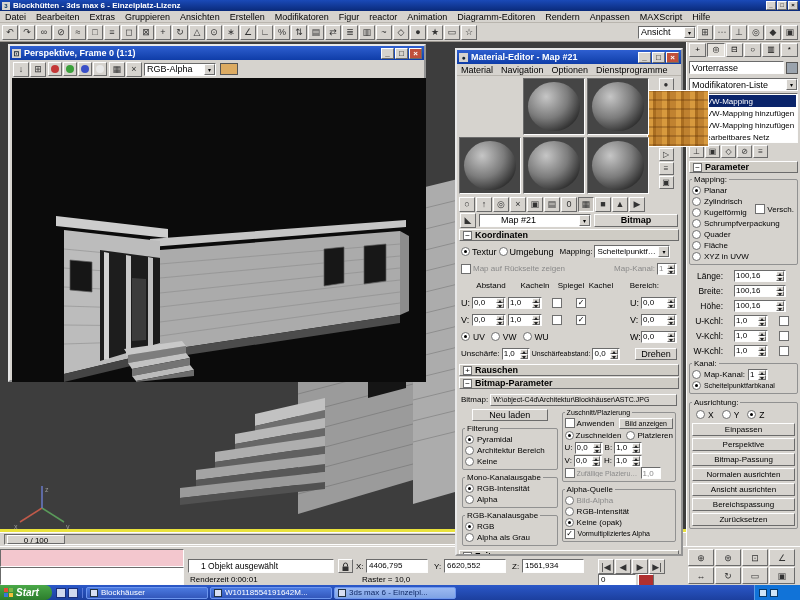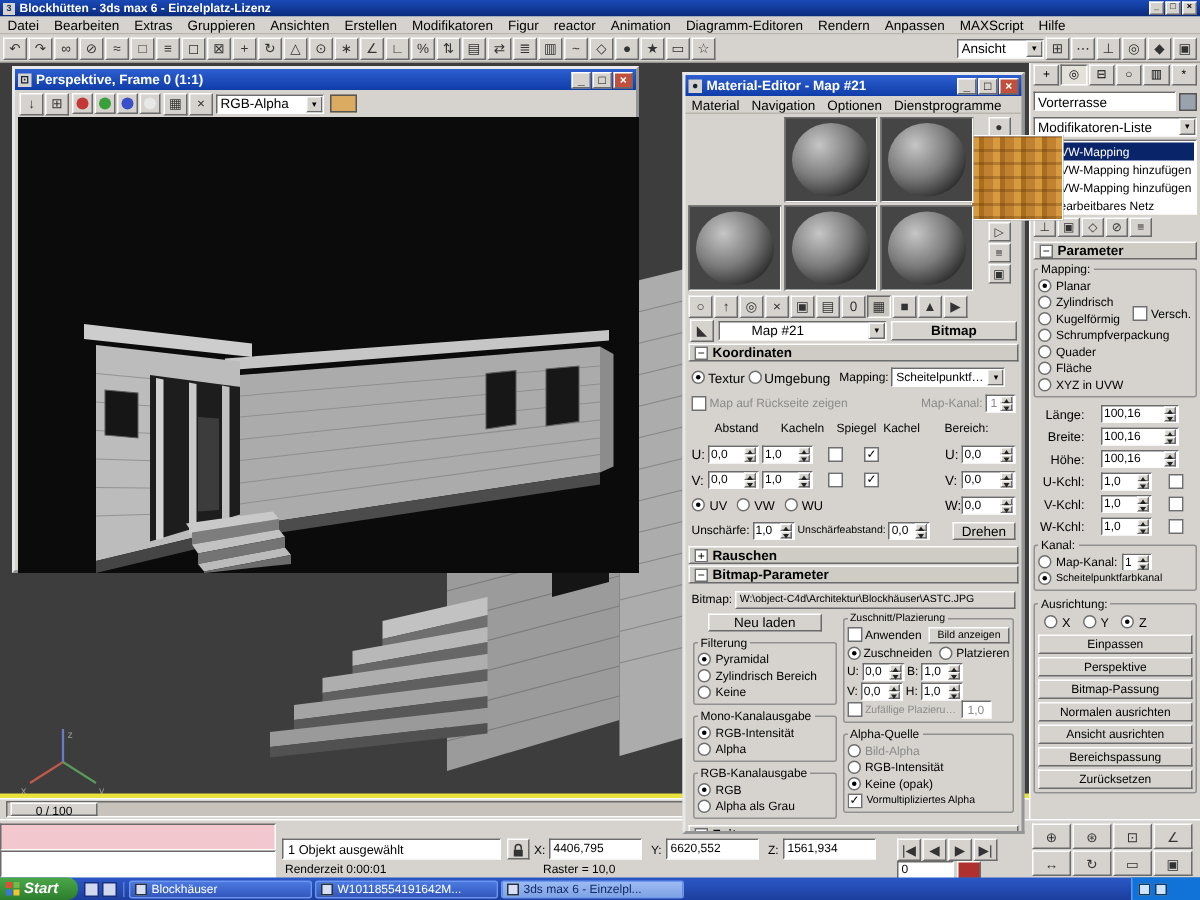--- a/index.html
+++ b/index.html
@@ -25,21 +25,21 @@
 .spin i{flex:1;background:#d6d3ce;border:1px solid;border-color:#fdfdfd #6b6b6b #6b6b6b #fdfdfd;position:relative;}
 .spin i::after{content:"";position:absolute;left:1px;border-left:2px solid transparent;border-right:2px solid transparent;}
 .spin i.up::after{top:1px;border-bottom:3px solid #222;}
 .spin i.dn::after{top:1px;border-top:3px solid #222;}
 .roll{height:12px;border:1px solid;border-color:#fdfdfd #6b6b6b #6b6b6b #fdfdfd;background:#cfccc5;font-weight:bold;font-size:9px;display:flex;align-items:center;gap:3px;padding:0 3px;flex:none;white-space:nowrap;overflow:hidden;}
 .roll .pm{width:9px;height:9px;border:1px solid #6f6f6f;background:#fff;font-weight:normal;font-size:8px;line-height:7px;text-align:center;flex:none;}
 fieldset{border:1px solid #919191;border-radius:2px;margin:1px 1px 2px;padding:1px 2px 2px;position:relative;}
 legend{font-size:8px;padding:0 2px;}
 .row{display:flex;align-items:center;height:17px;gap:2px;font-size:9px;white-space:nowrap;}
 .opt{display:flex;align-items:center;gap:3px;height:11px;font-size:8.5px;white-space:nowrap;overflow:hidden;}
-.dis{color:#8a8a8a;text-align:center;}
+.dis{color:#8a8a8a;}
 .sm8{font-size:8px;}
 .sm7{font-size:7px;}
 .trunc{overflow:hidden;text-overflow:ellipsis;white-space:nowrap;}
 .w20{width:20px;}.w26{width:28px;}.w32{width:34px;}.w34{width:36px;}
 .mlA{margin-left:auto;}
 .wtitle{height:14px;background:linear-gradient(180deg,#2e5fd0,#0f3da8);color:#fff;display:flex;align-items:center;gap:3px;padding:0 2px;font-size:9px;font-weight:bold;}
 .wtitle .wt{overflow:hidden;white-space:nowrap;flex:1;}
 .wico{width:9px;height:9px;background:#d6d3ce;color:#123;font-size:7px;line-height:9px;text-align:center;flex:none;}
 .wbtns{display:flex;gap:1px;flex:none;}
 .wbtn{width:13px;height:11px;background:#d6d3ce;border:1px solid;border-color:#fdfdfd #6b6b6b #6b6b6b #fdfdfd;font-size:8px;line-height:9px;text-align:center;color:#000;}
@@ -77,21 +77,21 @@
 .btncol{display:flex;flex-direction:column;gap:2px;}
 .btncol .b3{height:13px;font-size:8px;line-height:11px;}
 
 #tslider{position:absolute;left:0;top:532px;width:686px;height:14px;background:#d6d3ce;border-top:1px solid #fdfdfd;display:flex;align-items:center;padding:0 4px;}
 .ttrack{flex:1;height:11px;background:#c7c3bc;position:relative;}
 .thandle{position:absolute;left:2px;top:0;width:58px;height:9px;font-size:8px;text-align:center;line-height:9px;}
 #status{position:absolute;left:0;top:546px;width:800px;height:39px;background:#d6d3ce;border-top:1px solid #fdfdfd;}
 .mlist{position:absolute;left:0;width:184px;height:18px;}
 .mlist.pink{top:2px;background:#f3c7ce;}
 .mlist.white{top:20px;background:#fff;}
-.sel{position:absolute;left:188px;top:12px;width:146px;height:14px;font-size:8.5px;padding:1px 3px;white-space:nowrap;overflow:hidden;}
+.sel{position:absolute;left:188px;top:12px;width:146px;height:14px;font-size:8.5px;padding:1px 12px;white-space:nowrap;overflow:hidden;}
 .prompt{position:absolute;left:190px;top:28px;font-size:8px;}
 .lockbtn{position:absolute;left:338px;top:12px;width:15px;height:14px;padding:0;}
 .clbl{position:absolute;top:15px;font-size:8px;}
 .cval{position:absolute;top:12px;width:62px;height:14px;font-size:8px;padding:1px 2px;}
 .gridlbl{position:absolute;left:362px;top:28px;font-size:8px;}
 #animbtns{position:absolute;left:598px;top:12px;display:flex;gap:1px;}
 #animrow2{position:absolute;left:598px;top:27px;display:flex;gap:2px;align-items:center;}
 .framefield{width:38px;height:12px;font-size:8px;padding:0 2px;}
 .keybtn{width:16px;height:12px;background:#b03030;border:1px solid;border-color:#fdfdfd #6b6b6b #6b6b6b #fdfdfd;}
 #navbtns{position:absolute;left:688px;top:2px;width:110px;display:flex;flex-wrap:wrap;gap:1px;}
@@ -838,21 +838,21 @@
             <fieldset>
               <legend>Filterung</legend>
               <div>
 
               <div class="opt on">
                     <span class="rb on"></span>
                     <span class="olbl sm8">Pyramidal</span>
                   </div>
                   <div class="opt">
                     <span class="rb"></span>
-                    <span class="olbl sm8">Zylindrisch Bereich</span>
+                    <span class="olbl sm8">Architektur Bereich</span>
                   </div>
                   <div class="opt">
                     <span class="rb"></span>
                     <span class="olbl sm8">Keine</span>
                   </div>
                 </div>
             </fieldset>
             <fieldset>
               <legend>Mono-Kanalausgabe</legend>
               <div>

